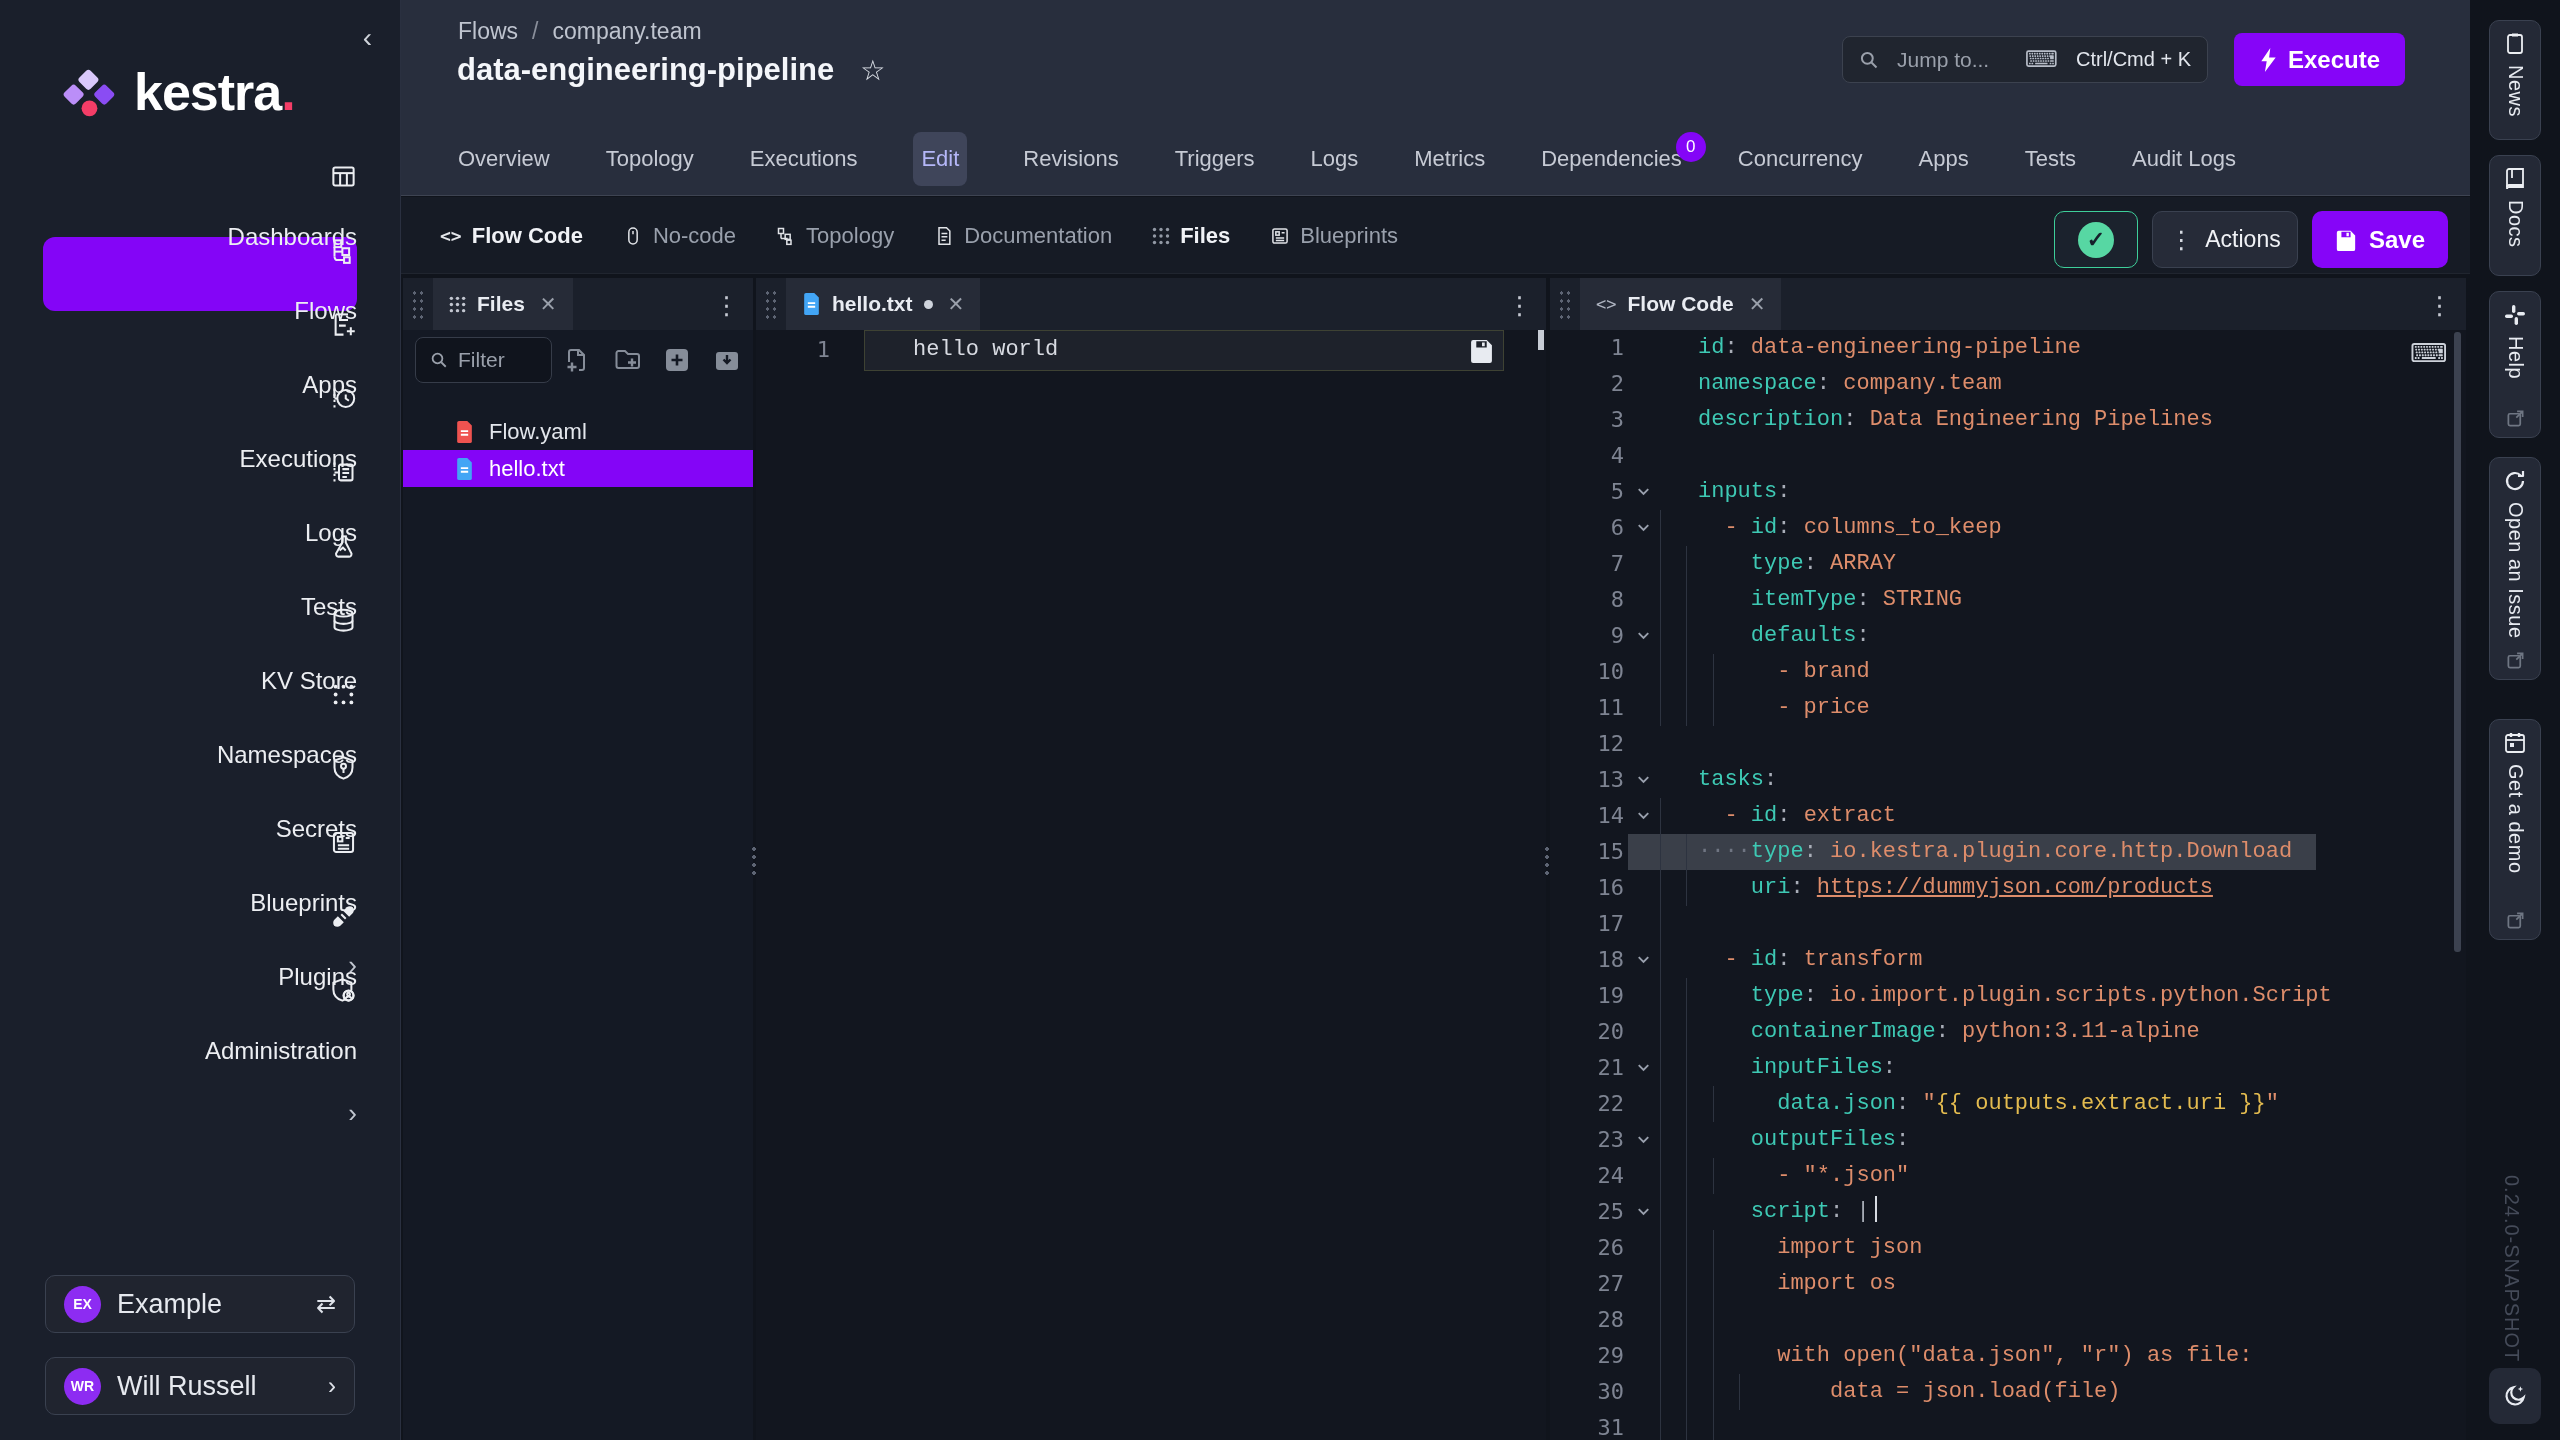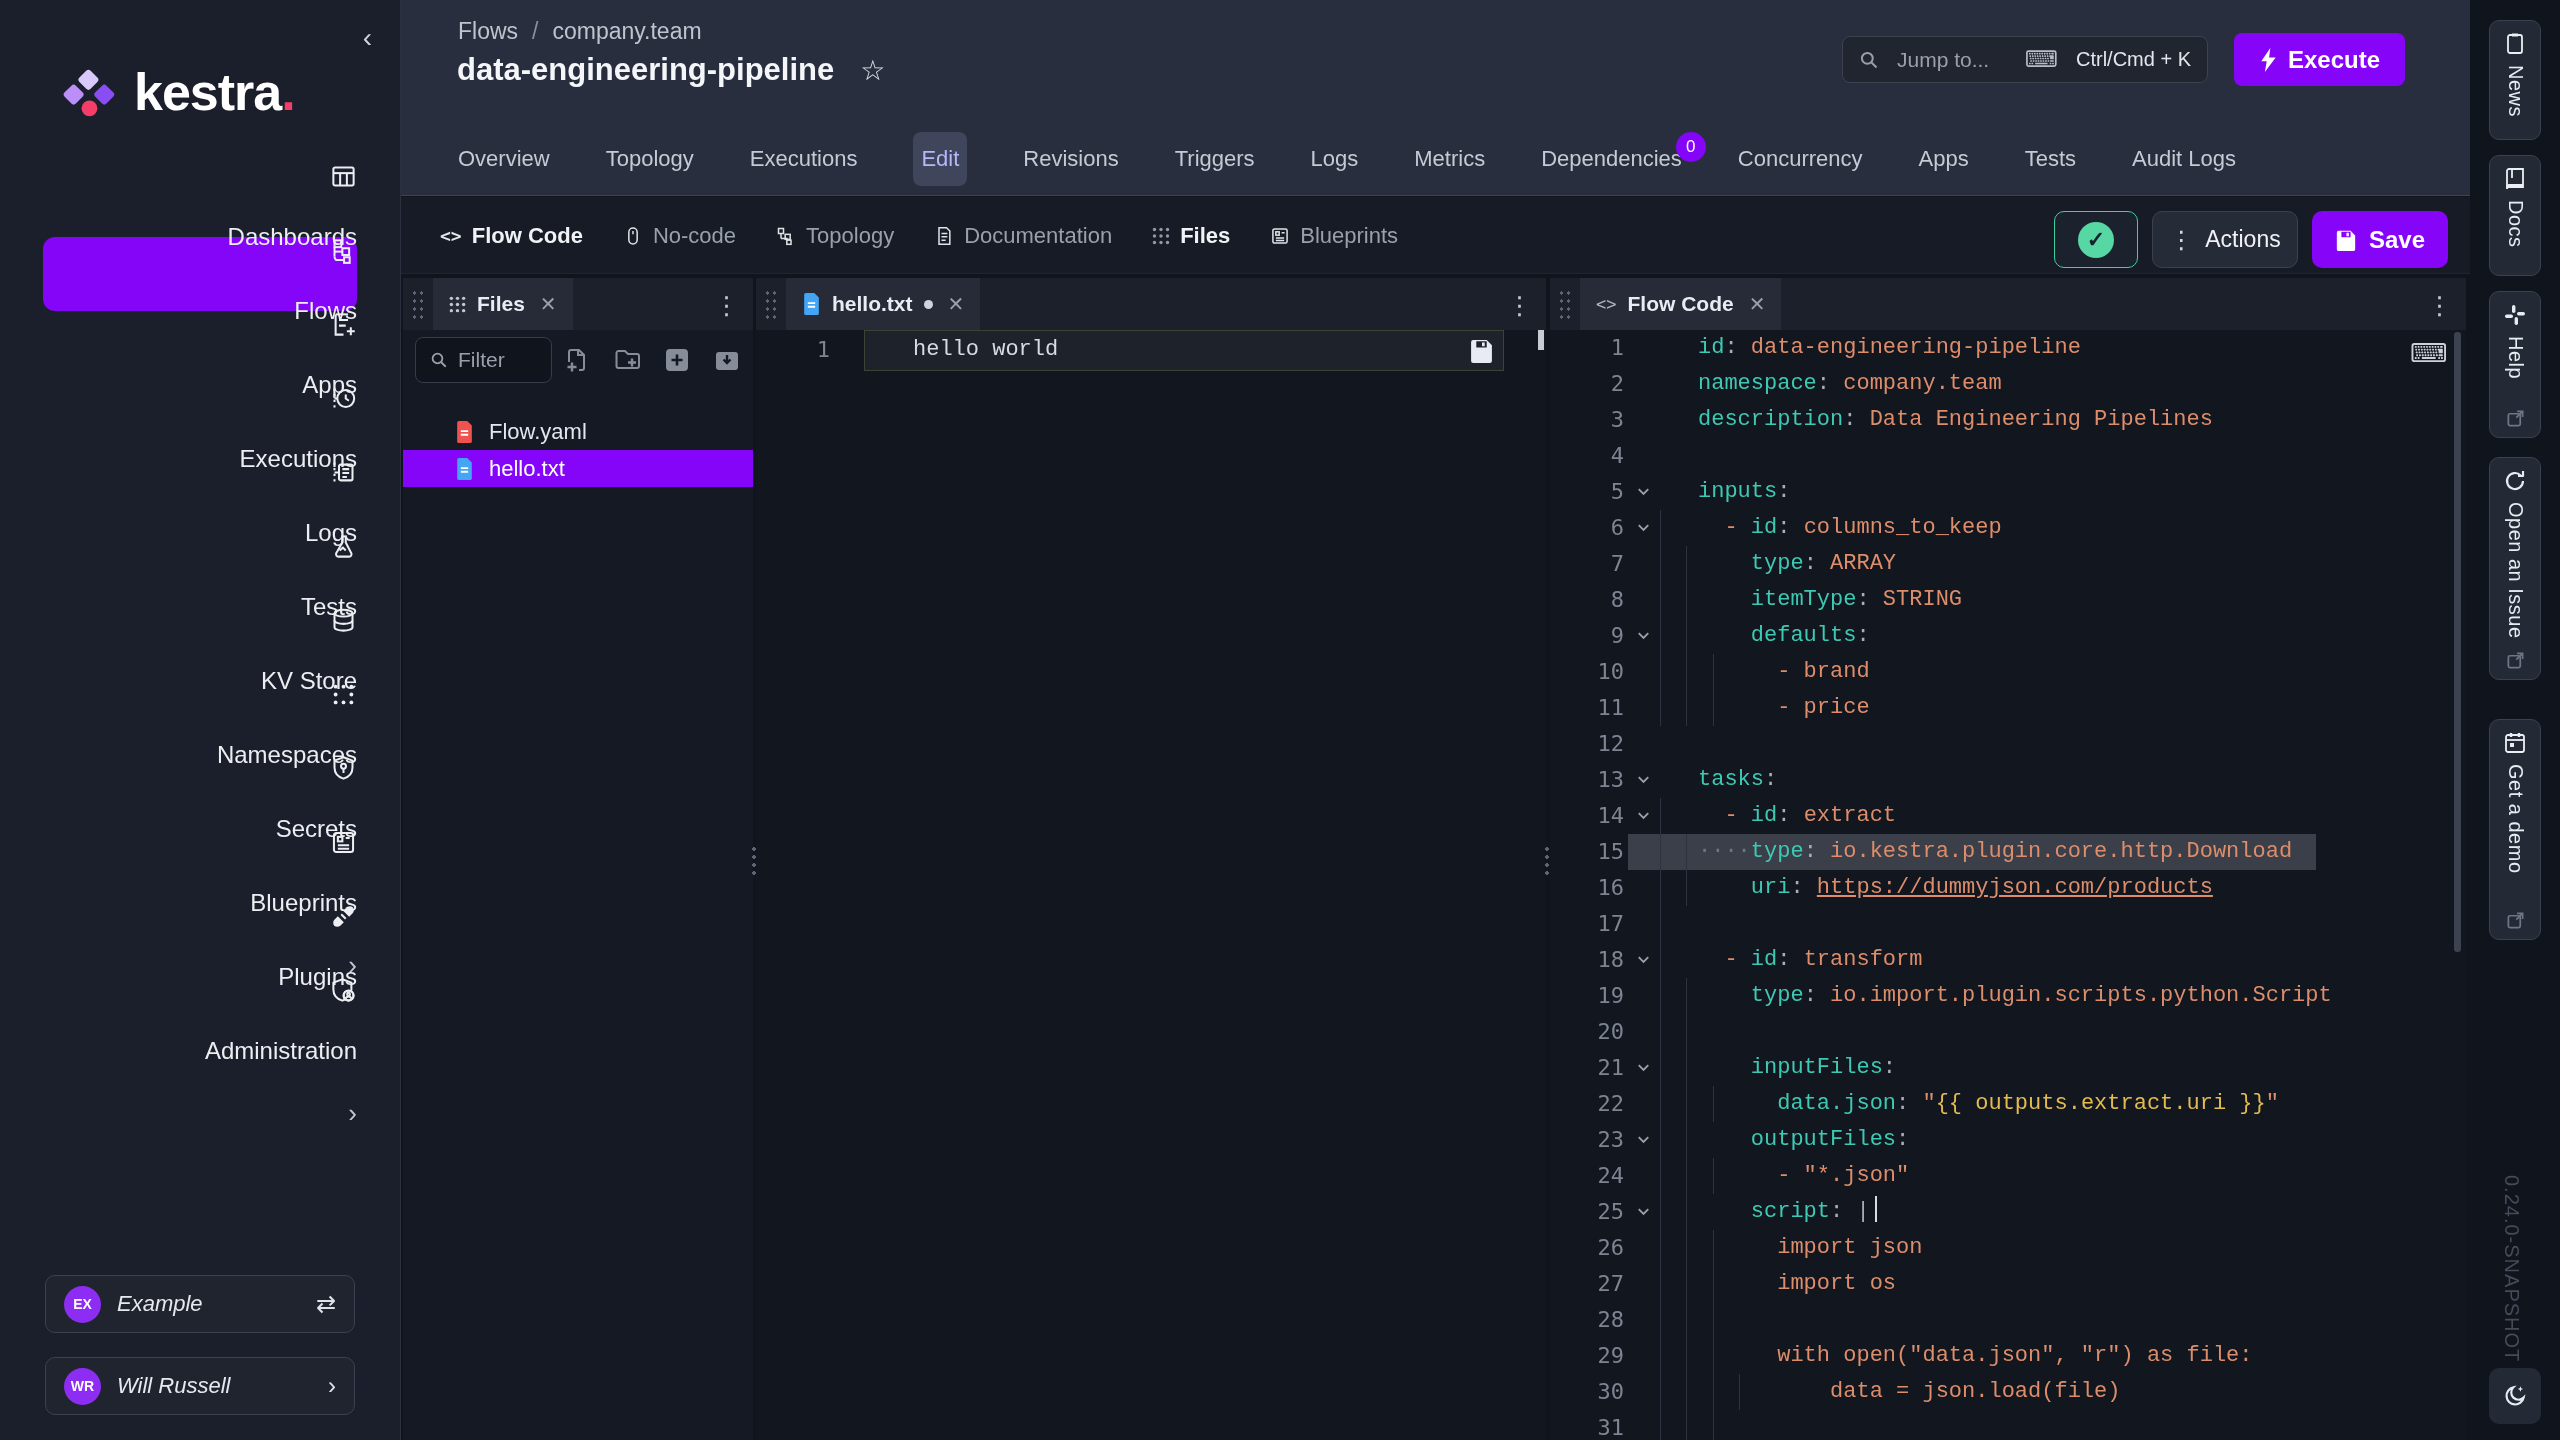--- a/index.html
+++ b/index.html
@@ -12,21 +12,21 @@
   #collapse { position:absolute; right:28px; top:22px; font-size:28px; color:#cfd3da; }
   #logo { position:absolute; left:62px; top:62px; display:flex; align-items:center; gap:16px; }
   #logo .word { font-size:52px; font-weight:800; letter-spacing:-1px; color:#ffffff; }
   #logo .dot { color:#f43d67; }
   #nav { position:absolute; left:0; top:163px; width:100%; }
   .nav-item { display:flex; align-items:flex-end; height:74px; margin:0 43px; padding-left:33px; border-radius:12px; gap:33px; font-size:24px; color:#eceef2;flex-direction:column; }
   .nav-item.active { background:#8405f7; }
   .nav-item .chev { margin-left:28px; font-size:26px; color:#c2c7d1; }
   .userbox { position:absolute; left:45px; width:310px; height:58px; border:1px solid #3a4150; background:#20242f; border-radius:10px; display:flex; align-items:center; padding:0 18px; gap:16px; }
   .avatar { width:37px; height:37px; border-radius:50%; background:#8d2cf2; color:#fff; font-size:14px; font-weight:700; display:flex; align-items:center; justify-content:center; }
-  .userbox .ulabel { font-size:22px; flex:1;font-style:italic; }
+  .userbox .ulabel { font-size:27px; flex:1; }
   .userbox .uicon { color:#dfe3ea; font-size:24px; }
 
   
   #header { position:absolute; left:401px; top:0; width:2069px; height:196px; background:#282e3d; border-bottom:1px solid #3e4452; }
   #breadcrumb { position:absolute; left:57px; top:18px; font-size:23px; color:#bfc4cf; display:flex; gap:14px; }
   #breadcrumb .sep { color:#8a8f9b; }
   #title-row { position:absolute; left:56px; top:52px; display:flex; align-items:center; gap:26px; }
   #page-title { font-size:31px; font-weight:700; color:#f4f6fa; }
   #star { font-size:28px; color:#dfe3ea; }
   #search { position:absolute; left:1441px; top:36px; width:366px; height:47px; background:#20252f; border:1px solid #3c424f; border-radius:8px; display:flex; align-items:center; padding:0 16px; gap:18px; }
@@ -624,20 +624,21 @@
           </svg>
         </span>
         <span class="ct"><span class="cw">  </span><span class="cv">- </span><span class="ck">id</span><span class="cp">: </span><span class="cv">transform</span></span>
       </div>
       <div class="code-row" style="top: 648px;">
         <span class="ln">19</span>
         <span class="ct"><span class="cw">    </span><span class="ck">type</span><span class="cp">: </span><span class="cv">io.import.plugin.scripts.python.Script</span></span>
       </div>
       <div class="code-row" style="top: 684px;">
         <span class="ln">20</span>
+        <span class="ct"><span class="cw">    </span><span class="ck">containerImage</span><span class="cp">: </span><span class="cv">python:3.11-alpine</span></span>
       </div>
       <div class="code-row" style="top: 720px;">
         <span class="ln">21</span>
         <span class="fold">
      <svg width="19" height="19" viewBox="0 0 24 24" fill="none" stroke="#99a0ad" stroke-width="2.4">
             <path d="M6 9l6 6 6-6"></path>
           </svg>
         </span>
         <span class="ct"><span class="cw">    </span><span class="ck">inputFiles</span><span class="cp">:</span></span>
       </div>

